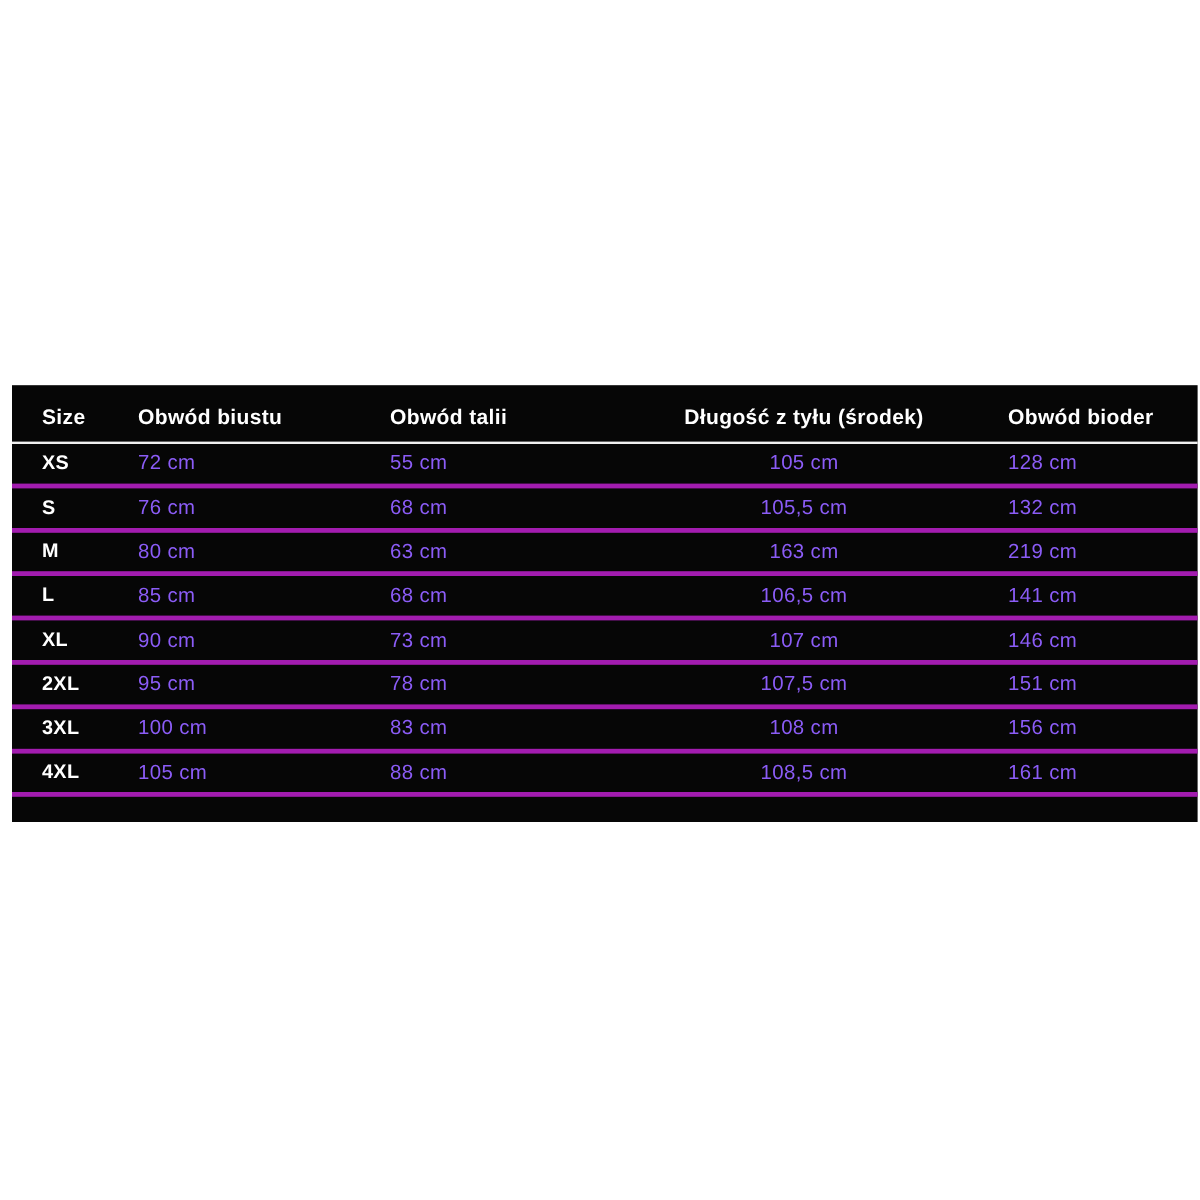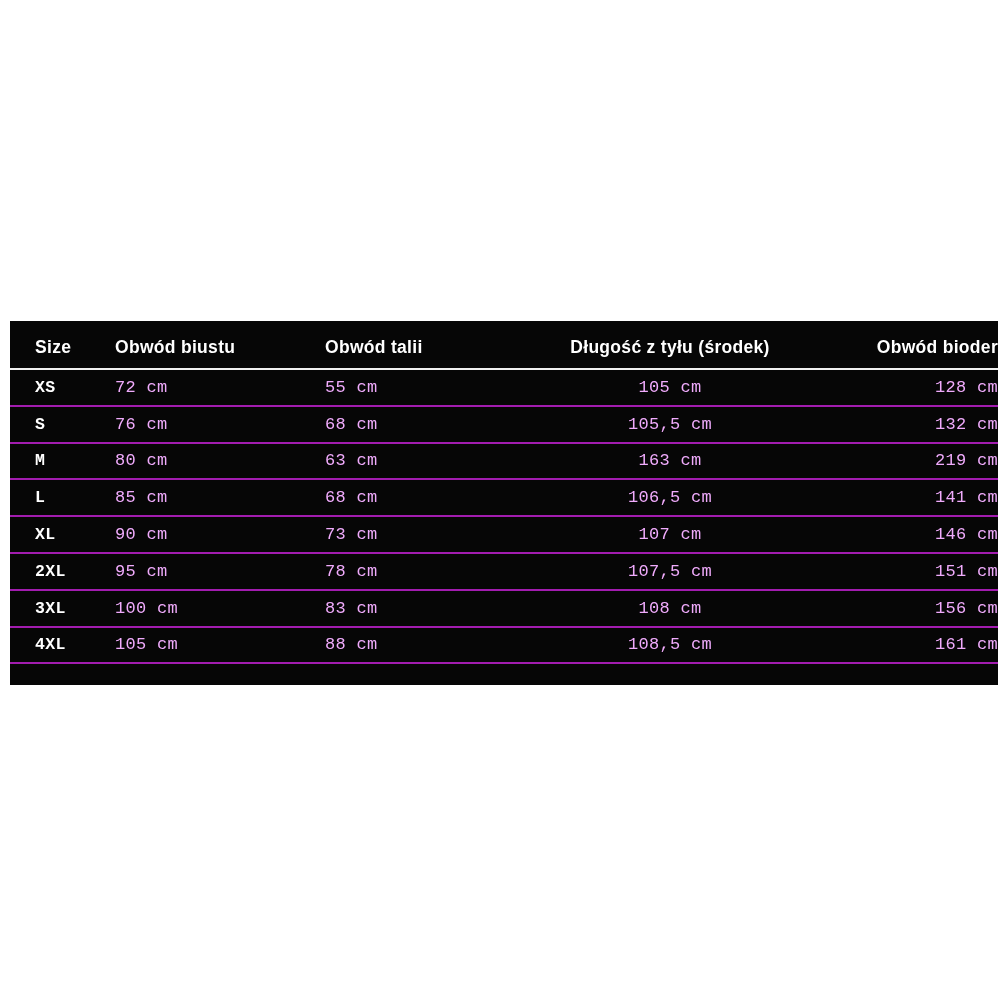--- a/index.html
+++ b/index.html
@@ -30,38 +30,37 @@
     align-items: center;
     width: 100%;
   }
   .trow.header {
     height: 49px;
     border-bottom: 2px solid #f0f0f0;
     font-weight: bold;
   }
   .trow.data {
     height: 36.8px;
-    border-bottom: 2px solid #a21caf;
-    font-family: Liberation Mono, monospace;
+    border-bottom: 4px solid #a21caf;
   }
   .cell {
     flex: 0 0 auto;
     font-size: 17px;
     letter-spacing: 0.3px;
     white-space: nowrap;
     overflow: hidden;
   }
   .col-size  { width: 105px; padding-left: 25px; }
   .col-bust  { width: 210px; }
   .col-waist { width: 175px; }
   .col-back  { width: 340px; text-align: center; }
-  .col-hips  { width: 158px; text-align: right; }
+  .col-hips  { width: 158px; }
   .trow.header .cell { font-size: 17.5px; padding-top: 6px; }
   .trow.data .cell-size { font-weight: bold; font-size: 16.5px; }
-  .trow.data .cell-value { font-weight: normal; color: #f0abfc; }
+  .trow.data .cell-value { font-weight: normal; color: #8b5cf6; }
 </style>
 </head>
 <body>
 
 <div class="page">
   <div class="size-table">
     <div class="trow header">
       <div class="cell col-size">Size</div>
       <div class="cell col-bust">Obwód biustu</div>
       <div class="cell col-waist">Obwód talii</div>

